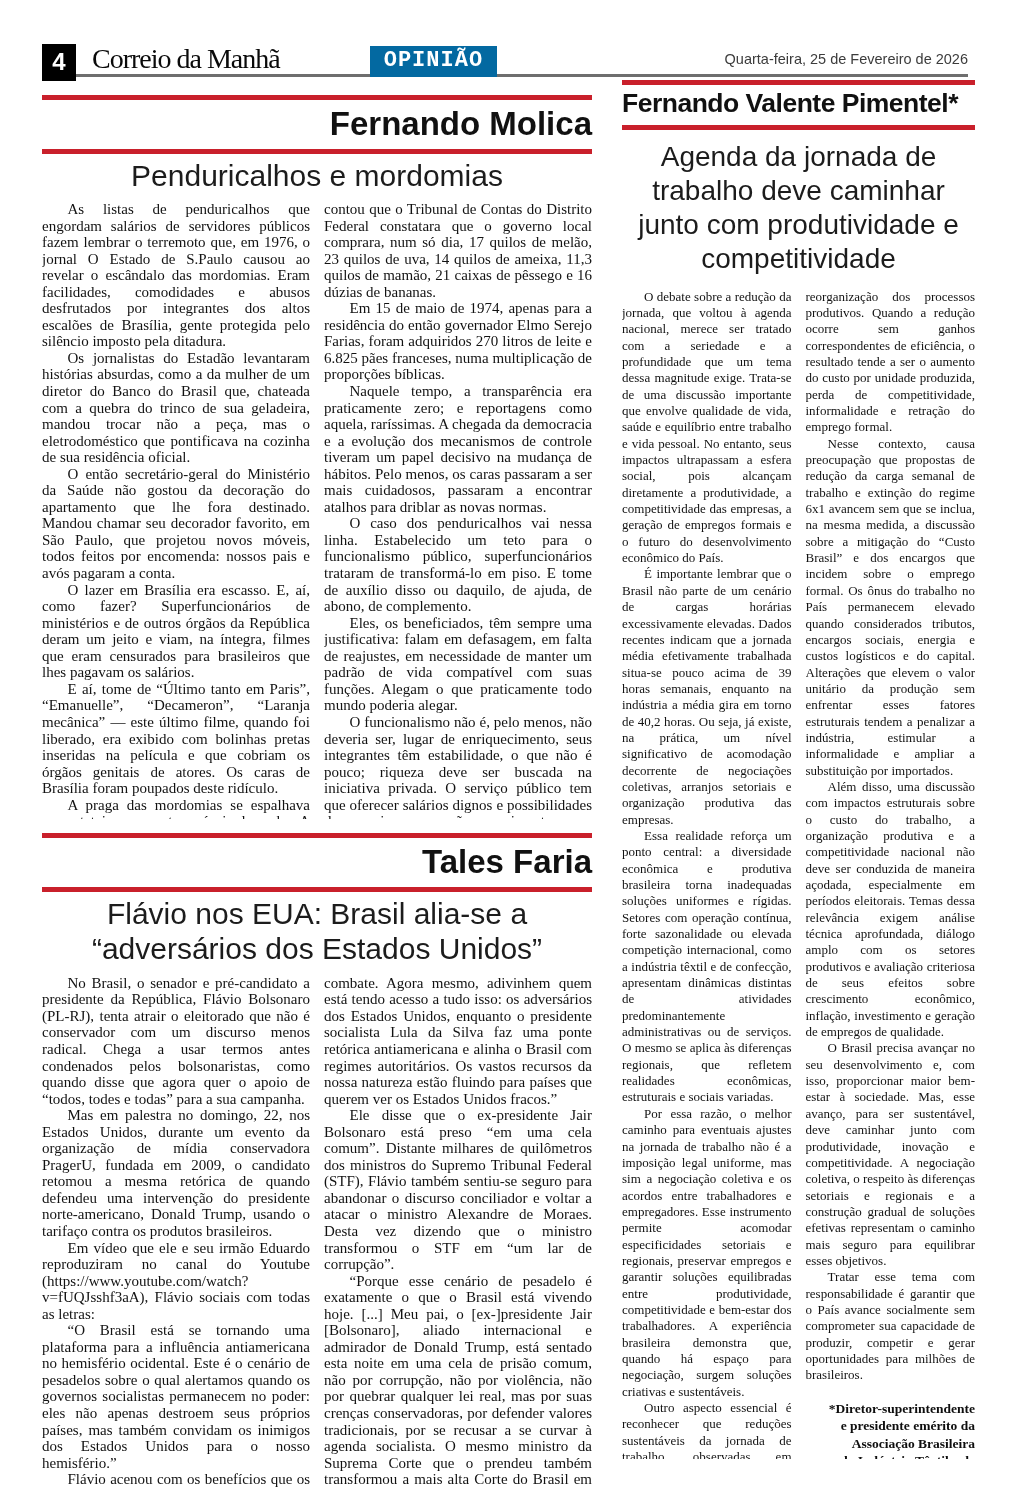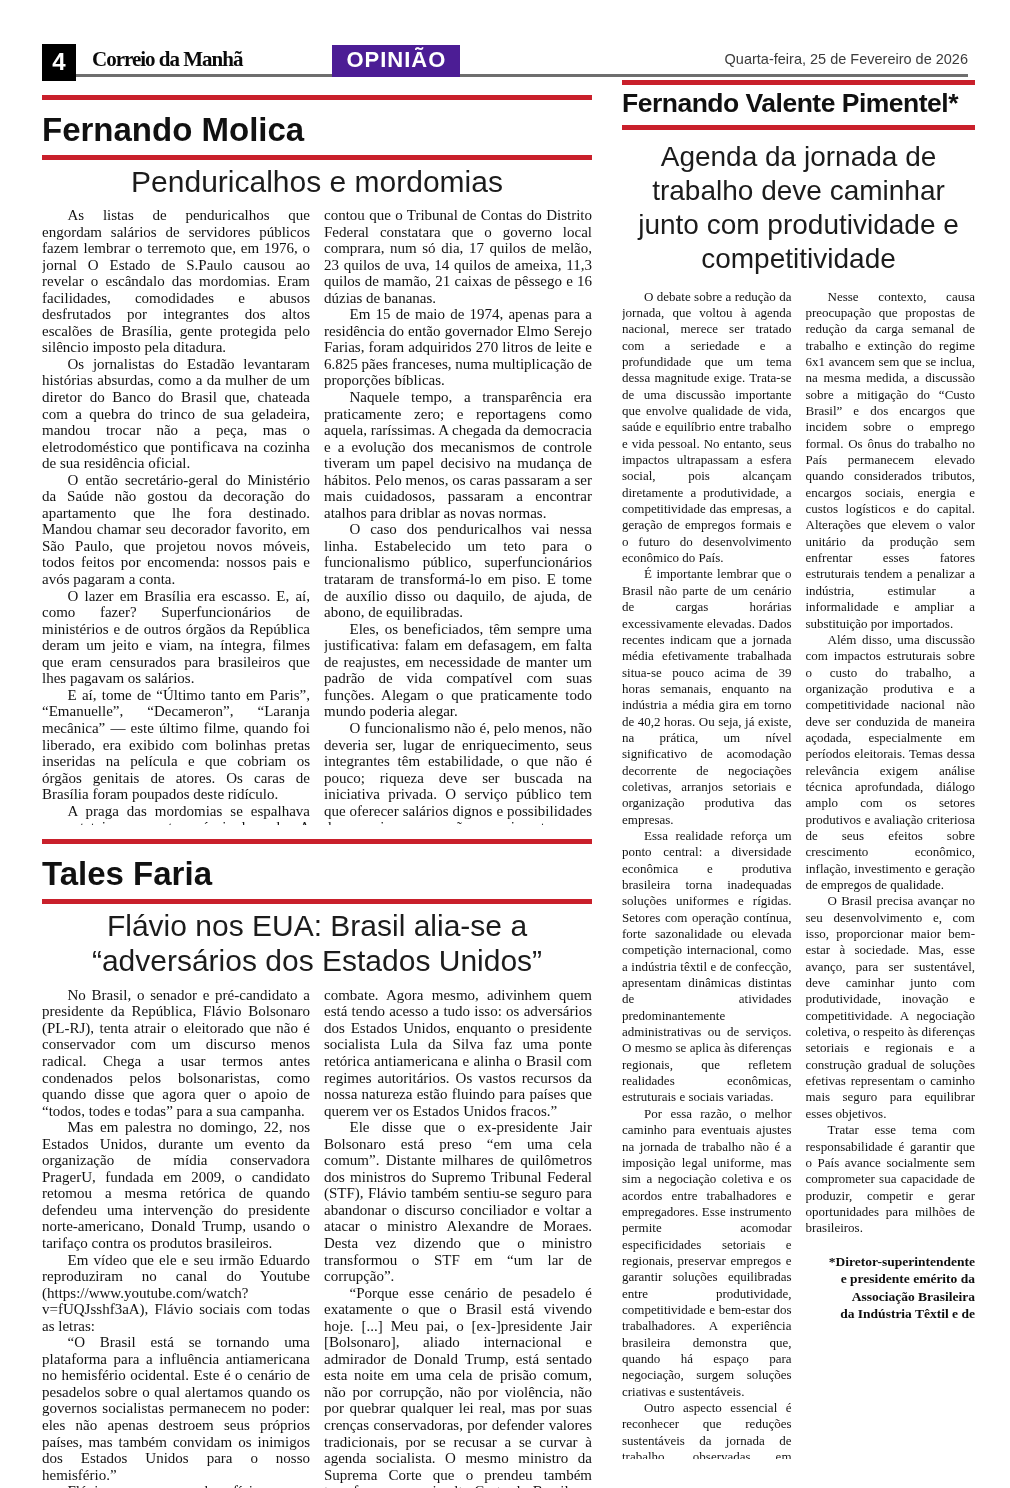--- a/index.html
+++ b/index.html
@@ -13,37 +13,37 @@
   .masthead {
     position:absolute; left:42px; top:44px; width:926px; height:33px;
     display:flex; align-items:center; border-bottom:3px solid #6e6e6e;
   }
   .pagenum {
     width:34px; height:37px; background:#000; color:#fff;
     font-family:"Liberation Sans", sans-serif; font-weight:bold; font-size:24px;
     display:flex; align-items:center; justify-content:center; margin-bottom:-6px;
   }
   .paper-logo {
-    font-family:"Liberation Serif", serif; font-weight:bold; font-size:21px;
+    font-family:"Liberation Serif", serif; font-weight:normal; font-size:28px;
     letter-spacing:-1px; color:#0a0a0a; margin-left:16px; white-space:nowrap;
   }
   .section-box {
-    background:#4c1d95; color:#fff; font-family:Liberation Sans, sans-serif;
+    background:#0369a1; color:#fff; font-family:Liberation Mono, monospace;
     font-weight:bold; font-size:22px; letter-spacing:1px; padding:2px 14px 4px;
     margin-left:90px; margin-bottom:-4px;
   }
   .dateline {
     margin-left:auto; font-family:"Liberation Sans", sans-serif;
     font-size:14.5px; color:#3c3c3c; white-space:nowrap;
   }
   
   .rule-red { height:5px; background:#c9202b; }
   .byline {
     font-family:"Liberation Sans", sans-serif; font-weight:bold;
-    text-align:left; color:#111; padding:11px 0 6px;
+    text-align:right; color:#111; padding:5px 0 6px;
   }
   .headline {
     font-family:"Liberation Sans", sans-serif; font-weight:500;
     text-align:center; color:#1c1c1c;
   }
   .body2 { display:flex; gap:14px; }
   .bcol { flex:1 1 0; overflow:hidden; text-align:justify; }
   .bcol p { text-indent:1.7em; }
   .bcol p.cont { text-indent:0; }
   
@@ -94,21 +94,21 @@
             <p>Os jornalistas do Estadão levantaram histórias absurdas, como a da mulher de um diretor do Banco do Brasil que, chateada com a quebra do trinco de sua geladeira, mandou trocar não a peça, mas o eletrodoméstico que pontificava na cozinha de sua residência oficial.</p>
             <p>O então secretário-geral do Ministério da Saúde não gostou da decoração do apartamento que lhe fora destinado. Mandou chamar seu decorador favorito, em São Paulo, que projetou novos móveis, todos feitos por encomenda: nossos pais e avós pagaram a conta.</p>
             <p>O lazer em Brasília era escasso. E, aí, como fazer? Superfuncionários de ministérios e de outros órgãos da República deram um jeito e viam, na íntegra, filmes que eram censurados para brasileiros que lhes pagavam os salários.</p>
             <p>E aí, tome de “Último tanto em Paris”, “Emanuelle”, “Decameron”, “Laranja mecânica” — este último filme, quando foi liberado, era exibido com bolinhas pretas inseridas na película e que cobriam os órgãos genitais de atores. Os caras de Brasília foram poupados deste ridículo.</p>
             <p>A praga das mordomias se espalhava nas estatais e em outros níveis de poder. A reportagem do Estadão</p>
           </div>
         <div class="bcol">
             <p class="cont">contou que o Tribunal de Contas do Distrito Federal constatara que o governo local comprara, num só dia, 17 quilos de melão, 23 quilos de uva, 14 quilos de ameixa, 11,3 quilos de mamão, 21 caixas de pêssego e 16 dúzias de bananas.</p>
             <p>Em 15 de maio de 1974, apenas para a residência do então governador Elmo Serejo Farias, foram adquiridos 270 litros de leite e 6.825 pães franceses, numa multiplicação de proporções bíblicas.</p>
             <p>Naquele tempo, a transparência era praticamente zero; e reportagens como aquela, raríssimas. A chegada da democracia e a evolução dos mecanismos de controle tiveram um papel decisivo na mudança de hábitos. Pelo menos, os caras passaram a ser mais cuidadosos, passaram a encontrar atalhos para driblar as novas normas.</p>
-            <p>O caso dos penduricalhos vai nessa linha. Estabelecido um teto para o funcionalismo público, superfuncionários trataram de transformá-lo em piso. E tome de auxílio disso ou daquilo, de ajuda, de abono, de equilibradas.</p>
+            <p>O caso dos penduricalhos vai nessa linha. Estabelecido um teto para o funcionalismo público, superfuncionários trataram de transformá-lo em piso. E tome de auxílio disso ou daquilo, de ajuda, de abono, de complemento.</p>
             <p>Eles, os beneficiados, têm sempre uma justificativa: falam em defasagem, em falta de reajustes, em necessidade de manter um padrão de vida compatível com suas funções. Alegam o que praticamente todo mundo poderia alegar.</p>
             <p>O funcionalismo não é, pelo menos, não deveria ser, lugar de enriquecimento, seus integrantes têm estabilidade, o que não é pouco; riqueza deve ser buscada na iniciativa privada. O serviço público tem que oferecer salários dignos e possibilidades de carreira, mas não vencimentos que chegam a R$ 2,2 milhões anuais. No fim das contas, mordomias e penduricalhos são filhos de uma sociedade que se orgulha de manter, renovar e multiplicar a desigualdade.</p>
           </div>
       </div>
     </article>
 
     <div class="sec-gap"></div>
 
     <article>
       <div class="rule-red"></div>
@@ -141,20 +141,21 @@
       <h1 class="headline h-pimentel">Agenda da jornada de trabalho deve caminhar junto com produtividade e competitividade</h1>
       <div class="body2 body-pimentel">
         <div class="bcol">
             <p>O debate sobre a redução da jornada, que voltou à agenda nacional, merece ser tratado com a seriedade e a profundidade que um tema dessa magnitude exige. Trata-se de uma discussão importante que envolve qualidade de vida, saúde e equilíbrio entre trabalho e vida pessoal. No entanto, seus impactos ultrapassam a esfera social, pois alcançam diretamente a produtividade, a competitividade das empresas, a geração de empregos formais e o futuro do desenvolvimento econômico do País.</p>
             <p>É importante lembrar que o Brasil não parte de um cenário de cargas horárias excessivamente elevadas. Dados recentes indicam que a jornada média efetivamente trabalhada situa-se pouco acima de 39 horas semanais, enquanto na indústria a média gira em torno de 40,2 horas. Ou seja, já existe, na prática, um nível significativo de acomodação decorrente de negociações coletivas, arranjos setoriais e organização produtiva das empresas.</p>
             <p>Essa realidade reforça um ponto central: a diversidade econômica e produtiva brasileira torna inadequadas soluções uniformes e rígidas. Setores com operação contínua, forte sazonalidade ou elevada competição internacional, como a indústria têxtil e de confecção, apresentam dinâmicas distintas de atividades predominantemente administrativas ou de serviços. O mesmo se aplica às diferenças regionais, que refletem realidades econômicas, estruturais e sociais variadas.</p>
             <p>Por essa razão, o melhor caminho para eventuais ajustes na jornada de trabalho não é a imposição legal uniforme, mas sim a negociação coletiva e os acordos entre trabalhadores e empregadores. Esse instrumento permite acomodar especificidades setoriais e regionais, preservar empregos e garantir soluções equilibradas entre produtividade, competitividade e bem-estar dos trabalhadores. A experiência brasileira demonstra que, quando há espaço para negociação, surgem soluções criativas e sustentáveis.</p>
             <p>Outro aspecto essencial é reconhecer que reduções sustentáveis da jornada de trabalho, observadas em economias avançadas, ocorreram em contextos de aumento de produtividade, modernização tecnológica e</p>
           </div>
         <div class="bcol">
+            <p class="cont">reorganização dos processos produtivos. Quando a redução ocorre sem ganhos correspondentes de eficiência, o resultado tende a ser o aumento do custo por unidade produzida, perda de competitividade, informalidade e retração do emprego formal.</p>
             <p>Nesse contexto, causa preocupação que propostas de redução da carga semanal de trabalho e extinção do regime 6x1 avancem sem que se inclua, na mesma medida, a discussão sobre a mitigação do “Custo Brasil” e dos encargos que incidem sobre o emprego formal. Os ônus do trabalho no País permanecem elevado quando considerados tributos, encargos sociais, energia e custos logísticos e do capital. Alterações que elevem o valor unitário da produção sem enfrentar esses fatores estruturais tendem a penalizar a indústria, estimular a informalidade e ampliar a substituição por importados.</p>
             <p>Além disso, uma discussão com impactos estruturais sobre o custo do trabalho, a organização produtiva e a competitividade nacional não deve ser conduzida de maneira açodada, especialmente em períodos eleitorais. Temas dessa relevância exigem análise técnica aprofundada, diálogo amplo com os setores produtivos e avaliação criteriosa de seus efeitos sobre crescimento econômico, inflação, investimento e geração de empregos de qualidade.</p>
             <p>O Brasil precisa avançar no seu desenvolvimento e, com isso, proporcionar maior bem-estar à sociedade. Mas, esse avanço, para ser sustentável, deve caminhar junto com produtividade, inovação e competitividade. A negociação coletiva, o respeito às diferenças setoriais e regionais e a construção gradual de soluções efetivas representam o caminho mais seguro para equilibrar esses objetivos.</p>
             <p>Tratar esse tema com responsabilidade é garantir que o País avance socialmente sem comprometer sua capacidade de produzir, competir e gerar oportunidades para milhões de brasileiros.</p>
           <div class="signature">
               <p>*Diretor-superintendente</p>
               <p>e presidente emérito da</p>
               <p>Associação Brasileira</p>
               <p>da Indústria Têxtil e de</p>
             </div>

